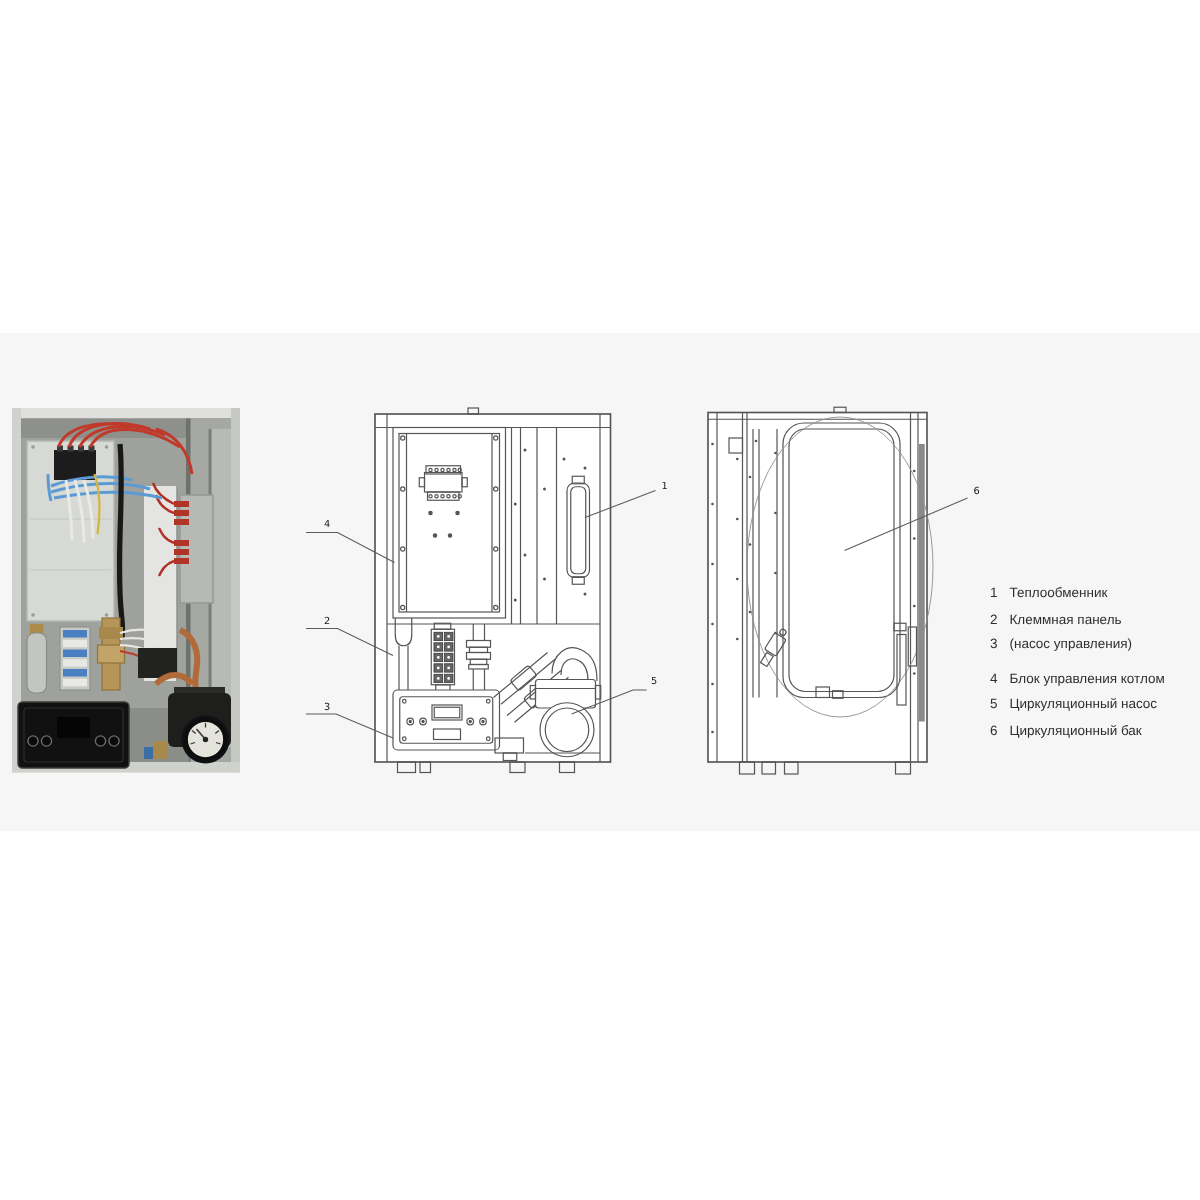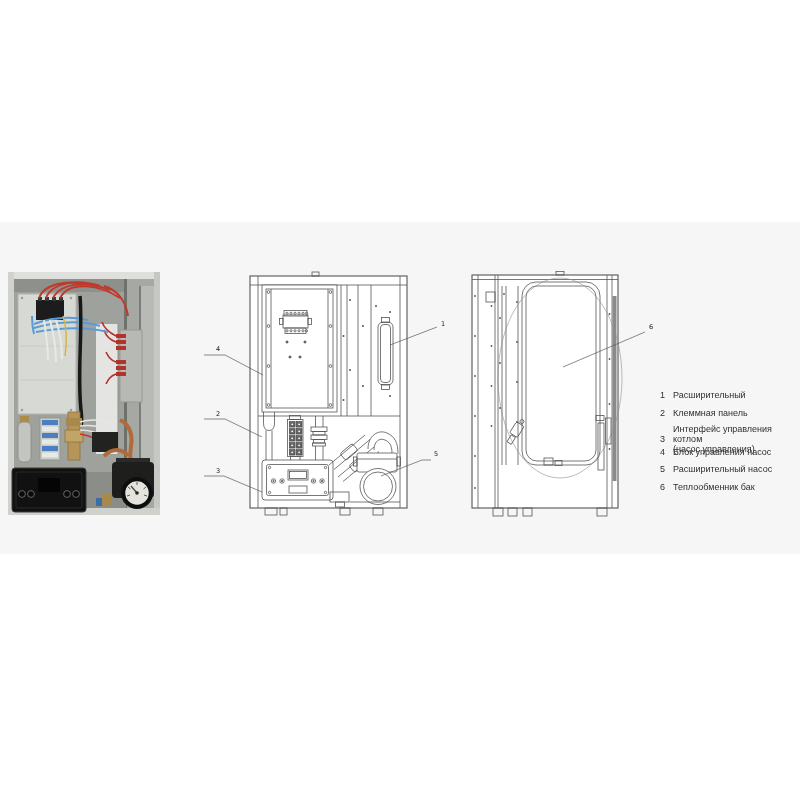--- a/index.html
+++ b/index.html
@@ -401,48 +401,47 @@
       </g>
     </g>
     <line class="ln" x1="103" y1="101" x2="185" y2="66"></line>
     <text x="189" y="63">6</text>
   </svg>
 
   <div class="legend">
     <div class="lrow" style="top:4px">
       <span class="lnum">1</span>
       <span class="ltxt">
-          <span class="lline">Расширительный</span>
+          <span class="lline">Теплообменник</span>
         </span>
     </div>
     <div class="lrow" style="top:22px">
       <span class="lnum">2</span>
       <span class="ltxt">
           <span class="lline">Клеммная панель</span>
         </span>
     </div>
     <div class="lrow" style="top:38px">
       <span class="lnum">3</span>
       <span class="ltxt">
-        <span class="lline">Интерфейс управления котлом</span>
         <span class="lline">(насос управления)</span>
       </span>
     </div>
     <div class="lrow" style="top:61px">
       <span class="lnum">4</span>
       <span class="ltxt">
-          <span class="lline">Блок управления насос</span>
+          <span class="lline">Блок управления котлом</span>
         </span>
     </div>
     <div class="lrow" style="top:78px">
       <span class="lnum">5</span>
       <span class="ltxt">
-          <span class="lline">Расширительный насос</span>
+          <span class="lline">Циркуляционный насос</span>
         </span>
     </div>
     <div class="lrow" style="top:96px">
       <span class="lnum">6</span>
       <span class="ltxt">
-          <span class="lline">Теплообменник бак</span>
+          <span class="lline">Циркуляционный бак</span>
         </span>
     </div>
   </div>
 </div>
 
 </body></html>

